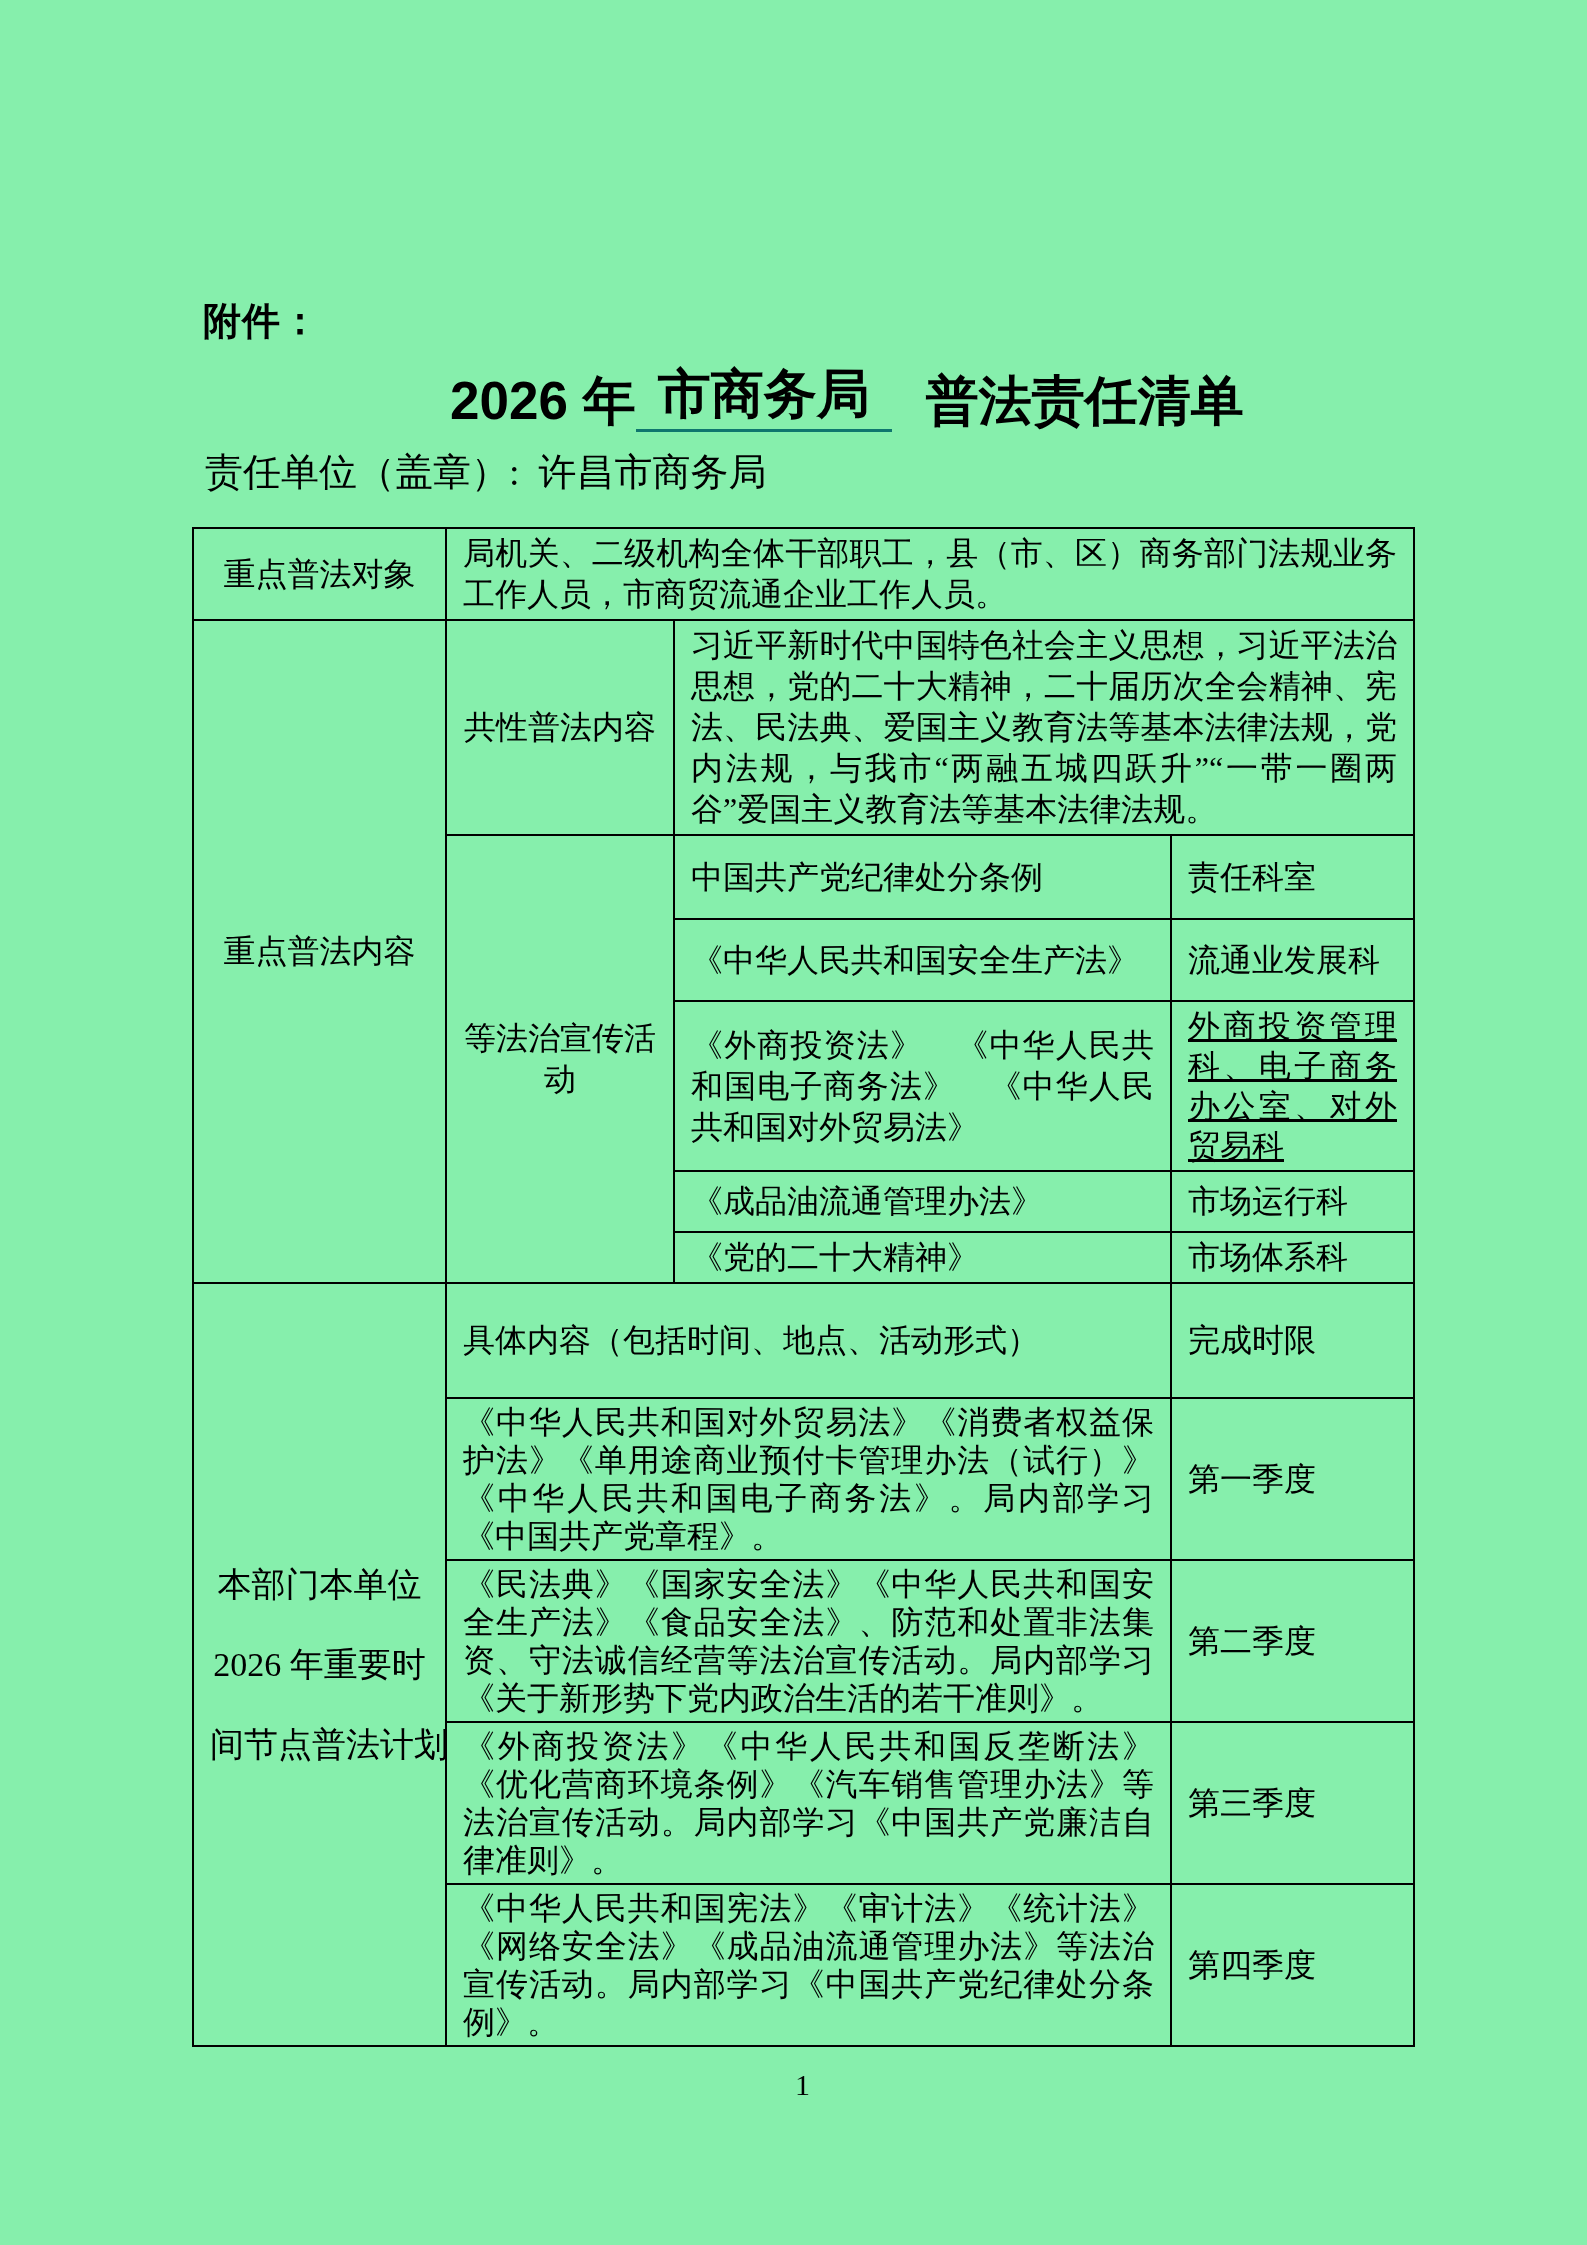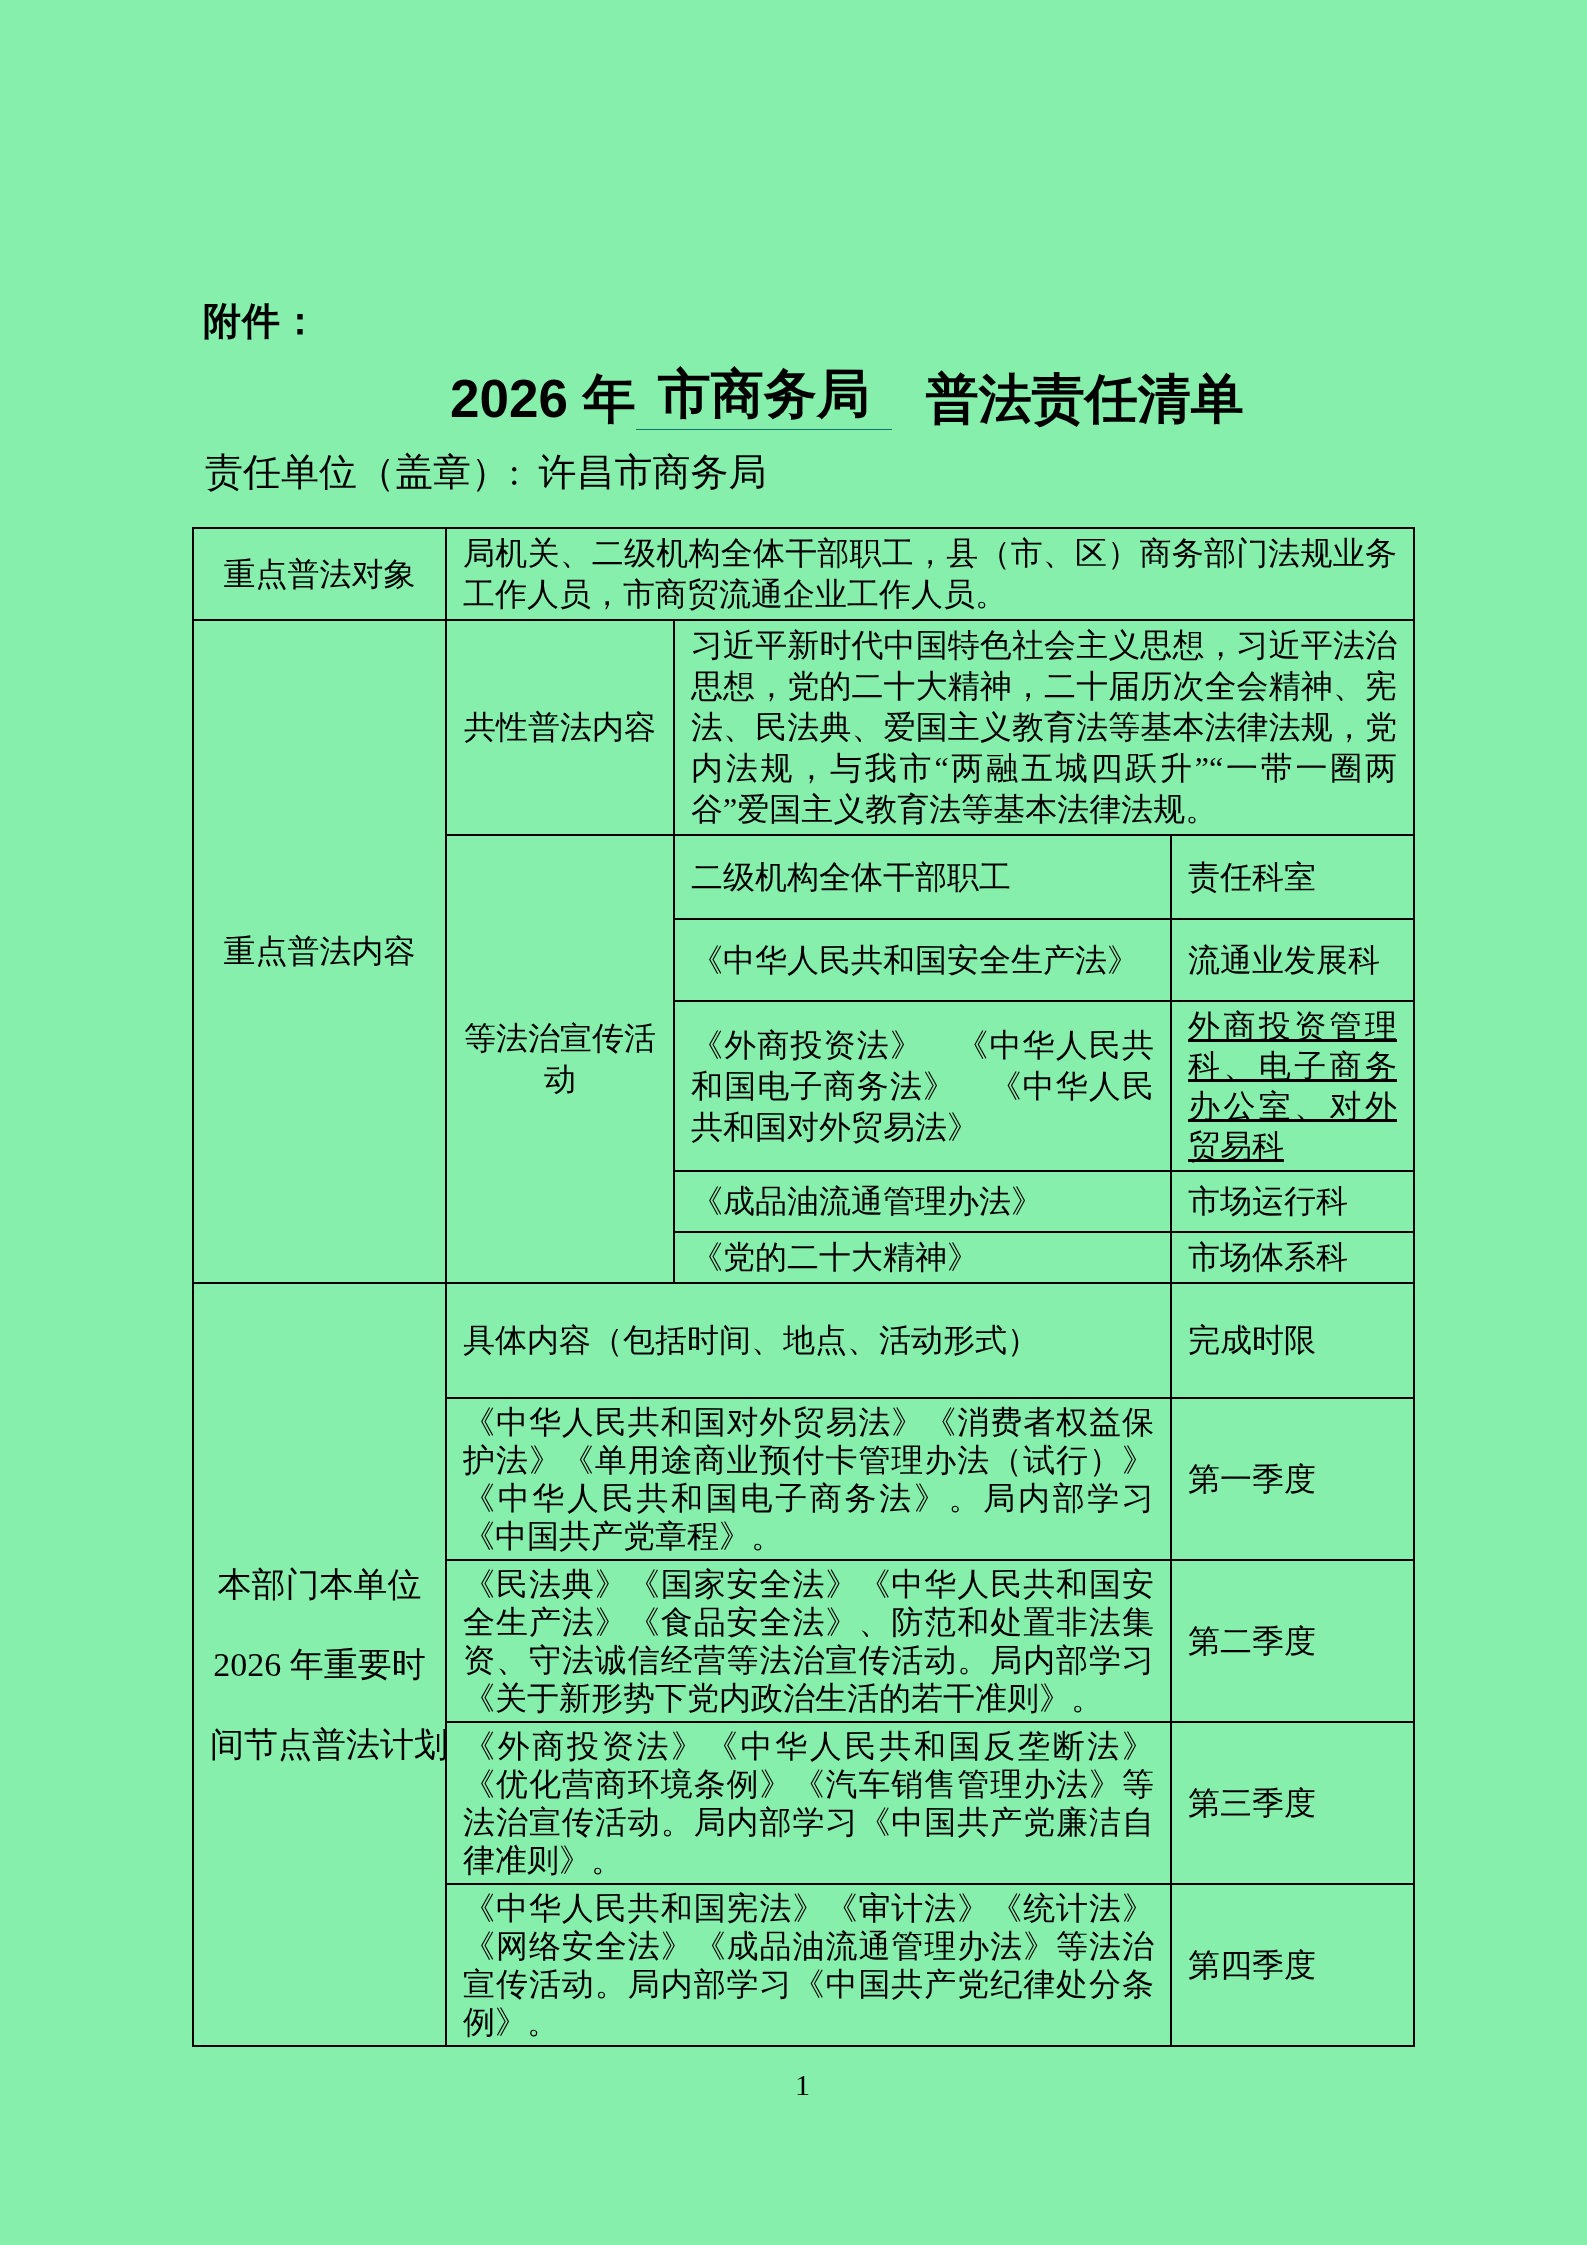--- a/index.html
+++ b/index.html
@@ -20,21 +20,21 @@
   }
 
   .doc-title {
     position: absolute; left: 450px; top: 363px;
     font-size: 53px; font-weight: bold; line-height: 62px;
     white-space: pre;
     font-family: "Liberation Sans", "DejaVu Sans", sans-serif;
   }
   .doc-title .seg { display: inline-block; vertical-align: bottom; }
   .doc-title .underlined {
-    border-bottom: 1px solid #0f766e;
+    border-bottom: 3px solid #0f766e;
     padding: 0 22px 4px 22px;
   }
   .doc-title .suffix { margin-left: 34px; }
 
   .unit-line {
     position: absolute; left: 205px; top: 448px;
     font-size: 38px; line-height: 48px; white-space: pre;
   }
 
   table.doc-table {
@@ -85,21 +85,21 @@
       </tr>
 
       <tr style="height:209px">
         <td class="lab" rowspan="6">重点普法内容</td>
         <td class="lab">共性普法内容</td>
         <td class="cont" colspan="2">习近平新时代中国特色社会主义思想，习近平法治思想，党的二十大精神，二十届历次全会精神、宪法、民法典、爱国主义教育法等基本法律法规，党内法规，与我市“两融五城四跃升”“一带一圈两谷”爱国主义教育法等基本法律法规。</td>
       </tr>
 
       <tr style="height:84px">
         <td class="lab" rowspan="5">等法治宣传活动</td>
-        <td>二级机构全体干部职工</td>
+        <td>中国共产党纪律处分条例</td>
         <td>责任科室</td>
       </tr>
       <tr style="height:82px">
         <td>《中华人民共和国安全生产法》</td>
         <td>流通业发展科</td>
       </tr>
       <tr style="height:167px">
         <td class="cont">《外商投资法》　《中华人民共和国电子商务法》　《中华人民共和国对外贸易法》</td>
         <td class="dept">外商投资管理科、电子商务办公室、对外贸易科</td>
       </tr>

